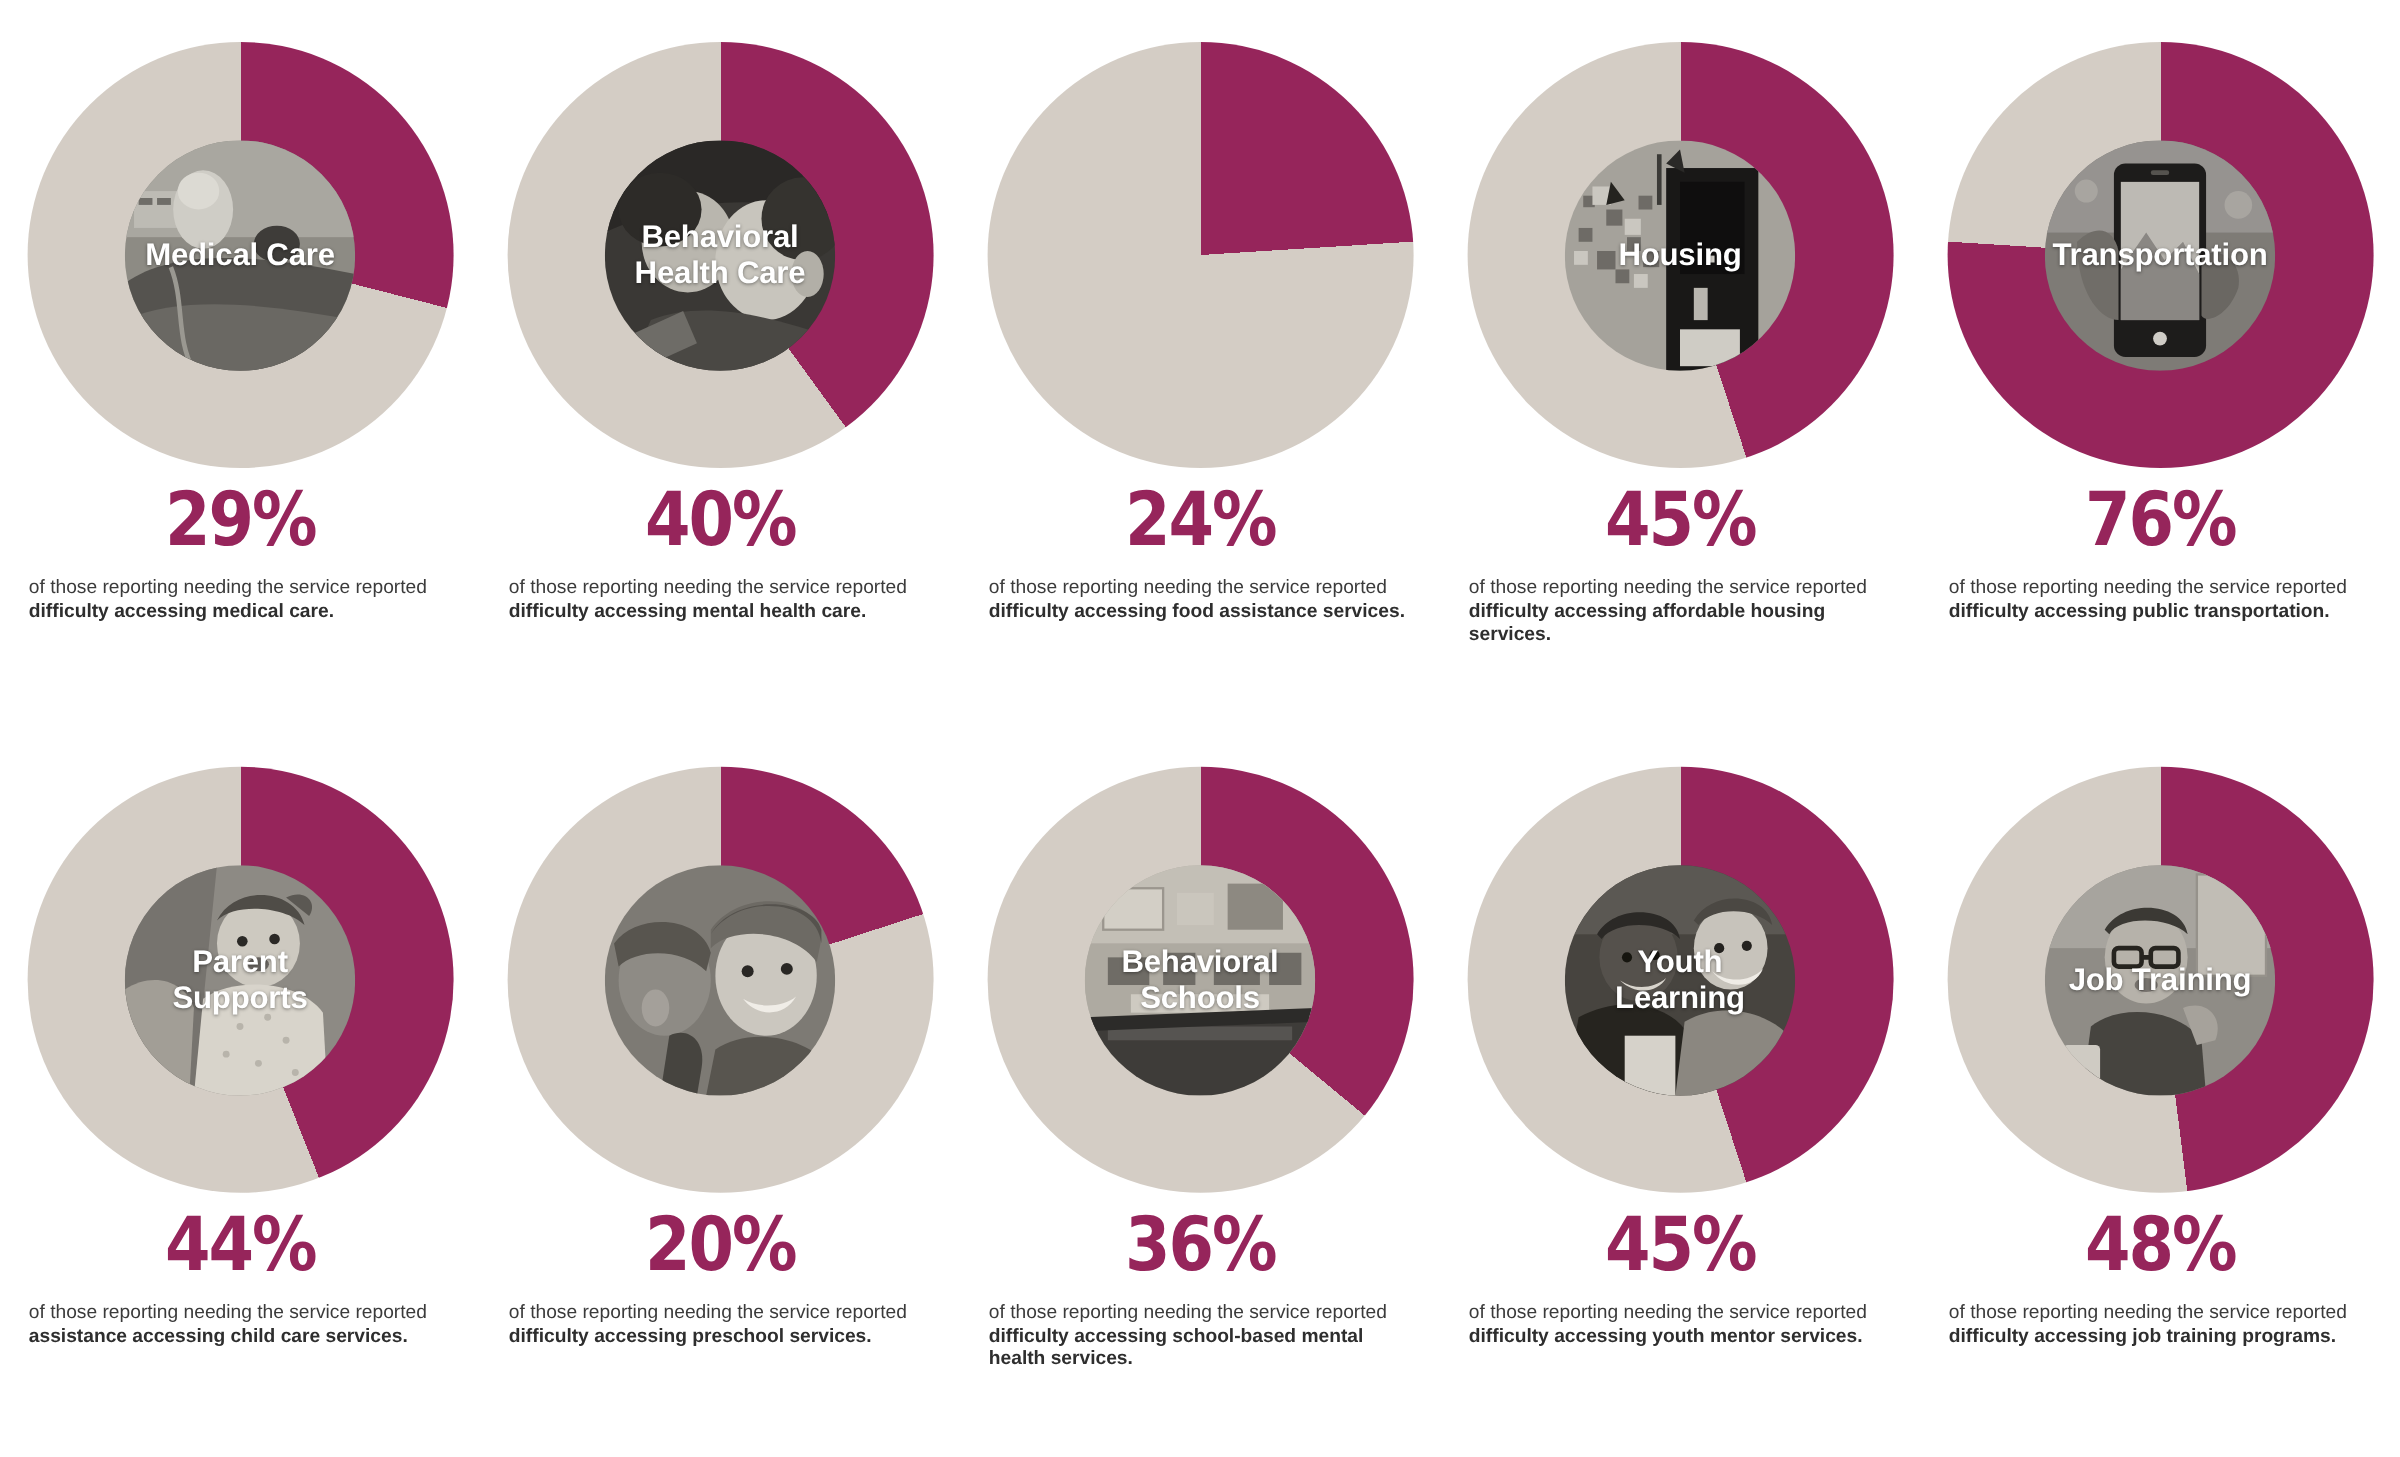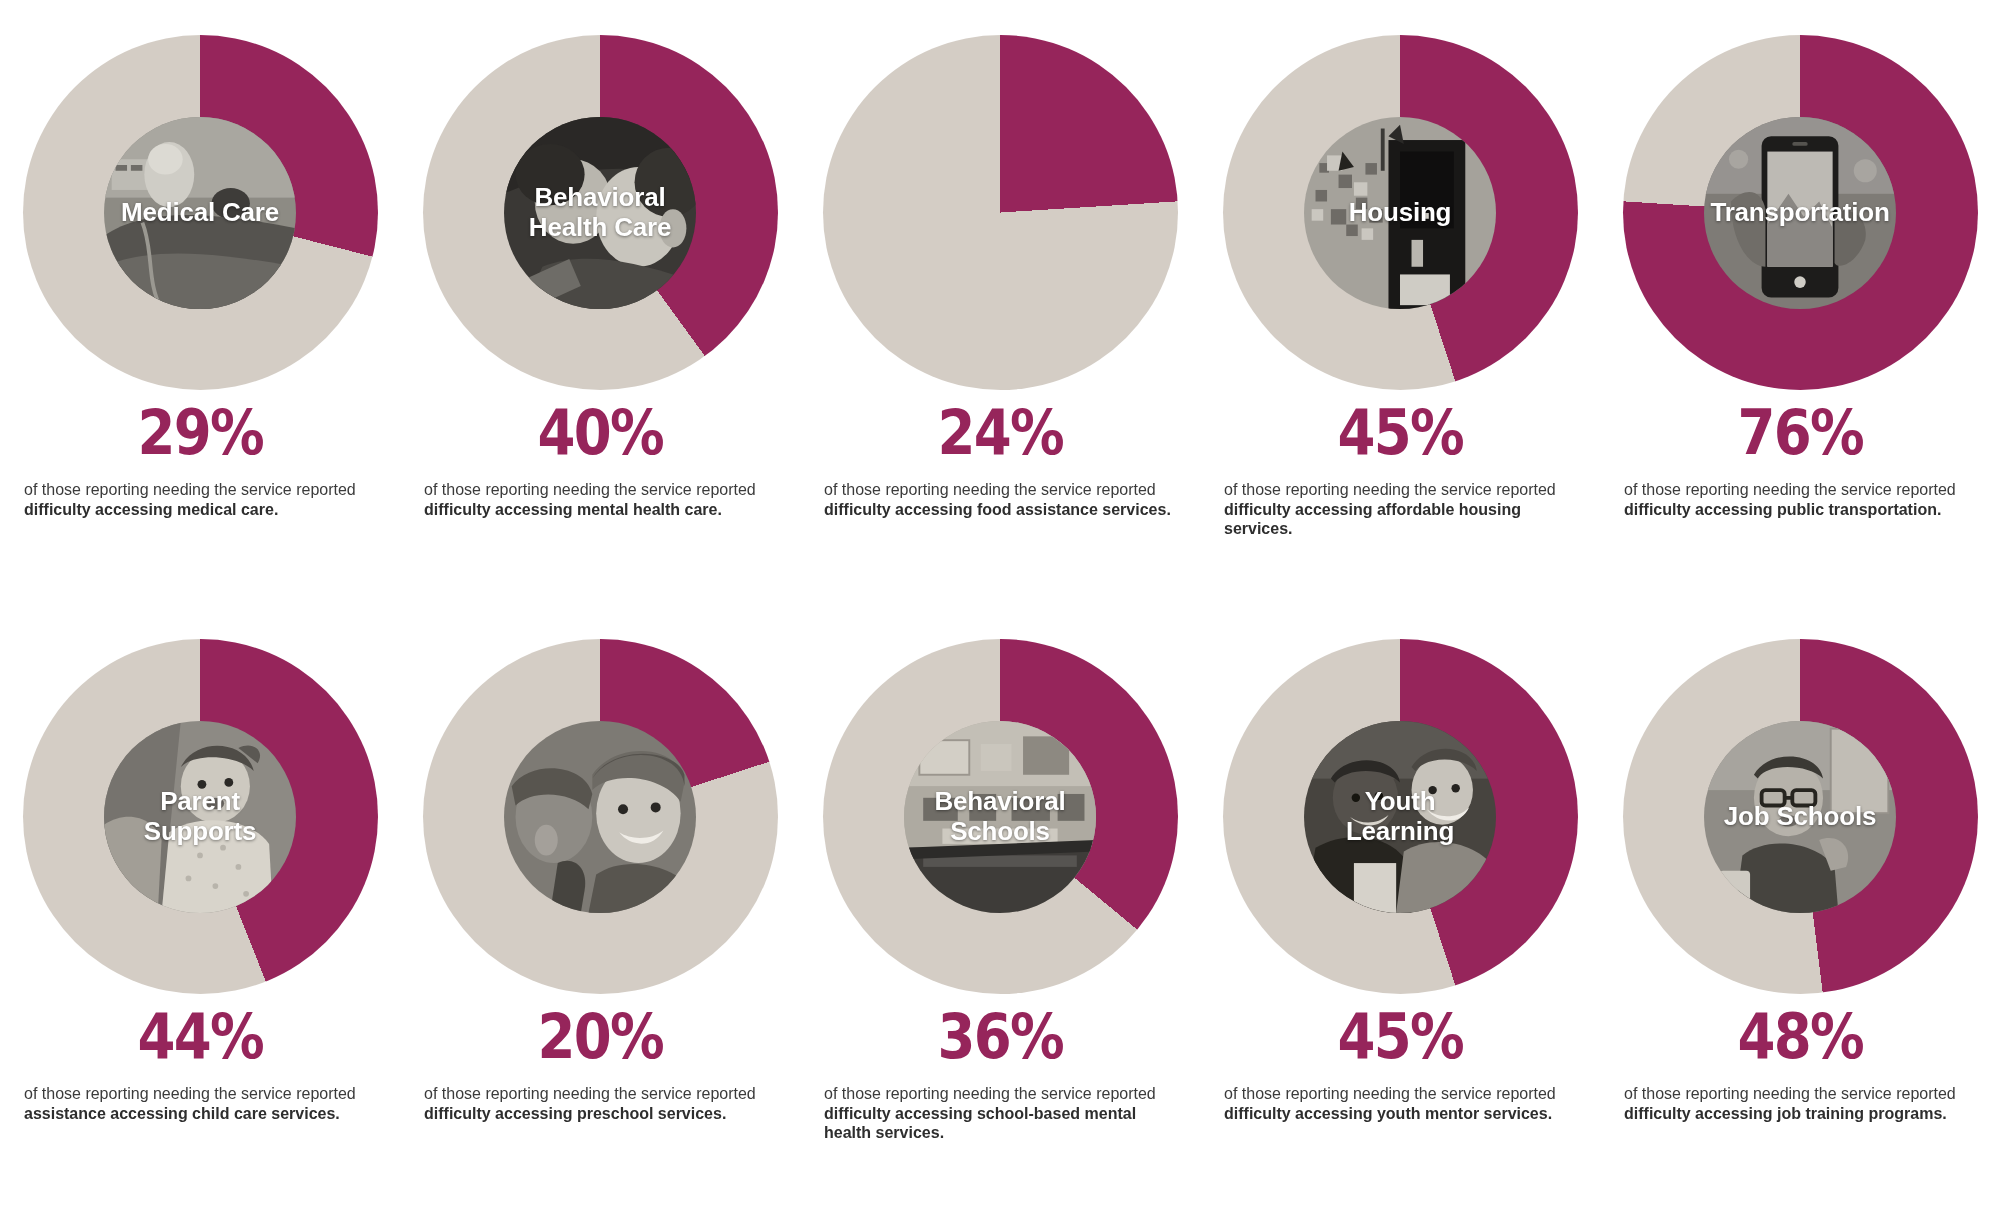--- a/index.html
+++ b/index.html
@@ -324,19 +324,19 @@
        <ellipse cx="44" cy="40" rx="18" ry="20" fill="#b6b2aa"></ellipse>
        <path d="M26 28 C34 14 60 16 62 30 C54 22 32 22 28 30 Z" fill="#3b3934"></path>
        <rect x="30" y="36" width="12" height="8" rx="2" fill="none" stroke="#26241f" stroke-width="2"></rect>
        <rect x="46" y="36" width="12" height="8" rx="2" fill="none" stroke="#26241f" stroke-width="2"></rect>
        <path d="M42 40 L46 40" stroke="#26241f" stroke-width="2"></path>
        <ellipse cx="44" cy="52" rx="5" ry="3" fill="#78746f"></ellipse>
        <path d="M20 70 C32 60 58 62 68 76 L70 100 L16 100 Z" fill="#46443f"></path>
        <rect x="8" y="78" width="16" height="22" rx="2" fill="#cfcbc3"></rect>
        <path d="M60 62 C70 58 78 66 74 76 L66 78 Z" fill="#a6a29b"></path>
           </svg>
-          <div class="photo-label">Job Schools</div>
+          <div class="photo-label">Job Training</div>
         </div>
       </div>
       <div class="pct">48%</div>
       <div class="caption"><span>of those reporting needing the service reported </span><b>difficulty accessing job training programs.</b></div>
     </div>
   </div>
 
 </body></html>

